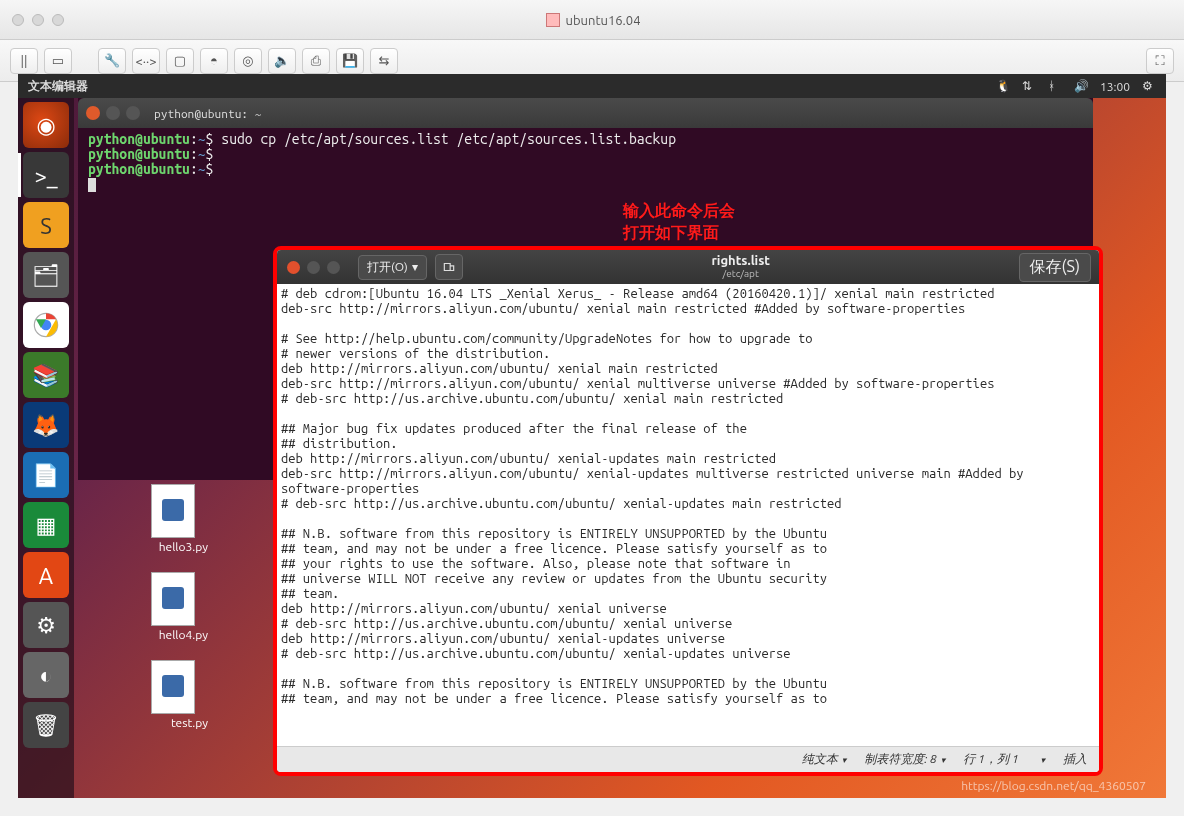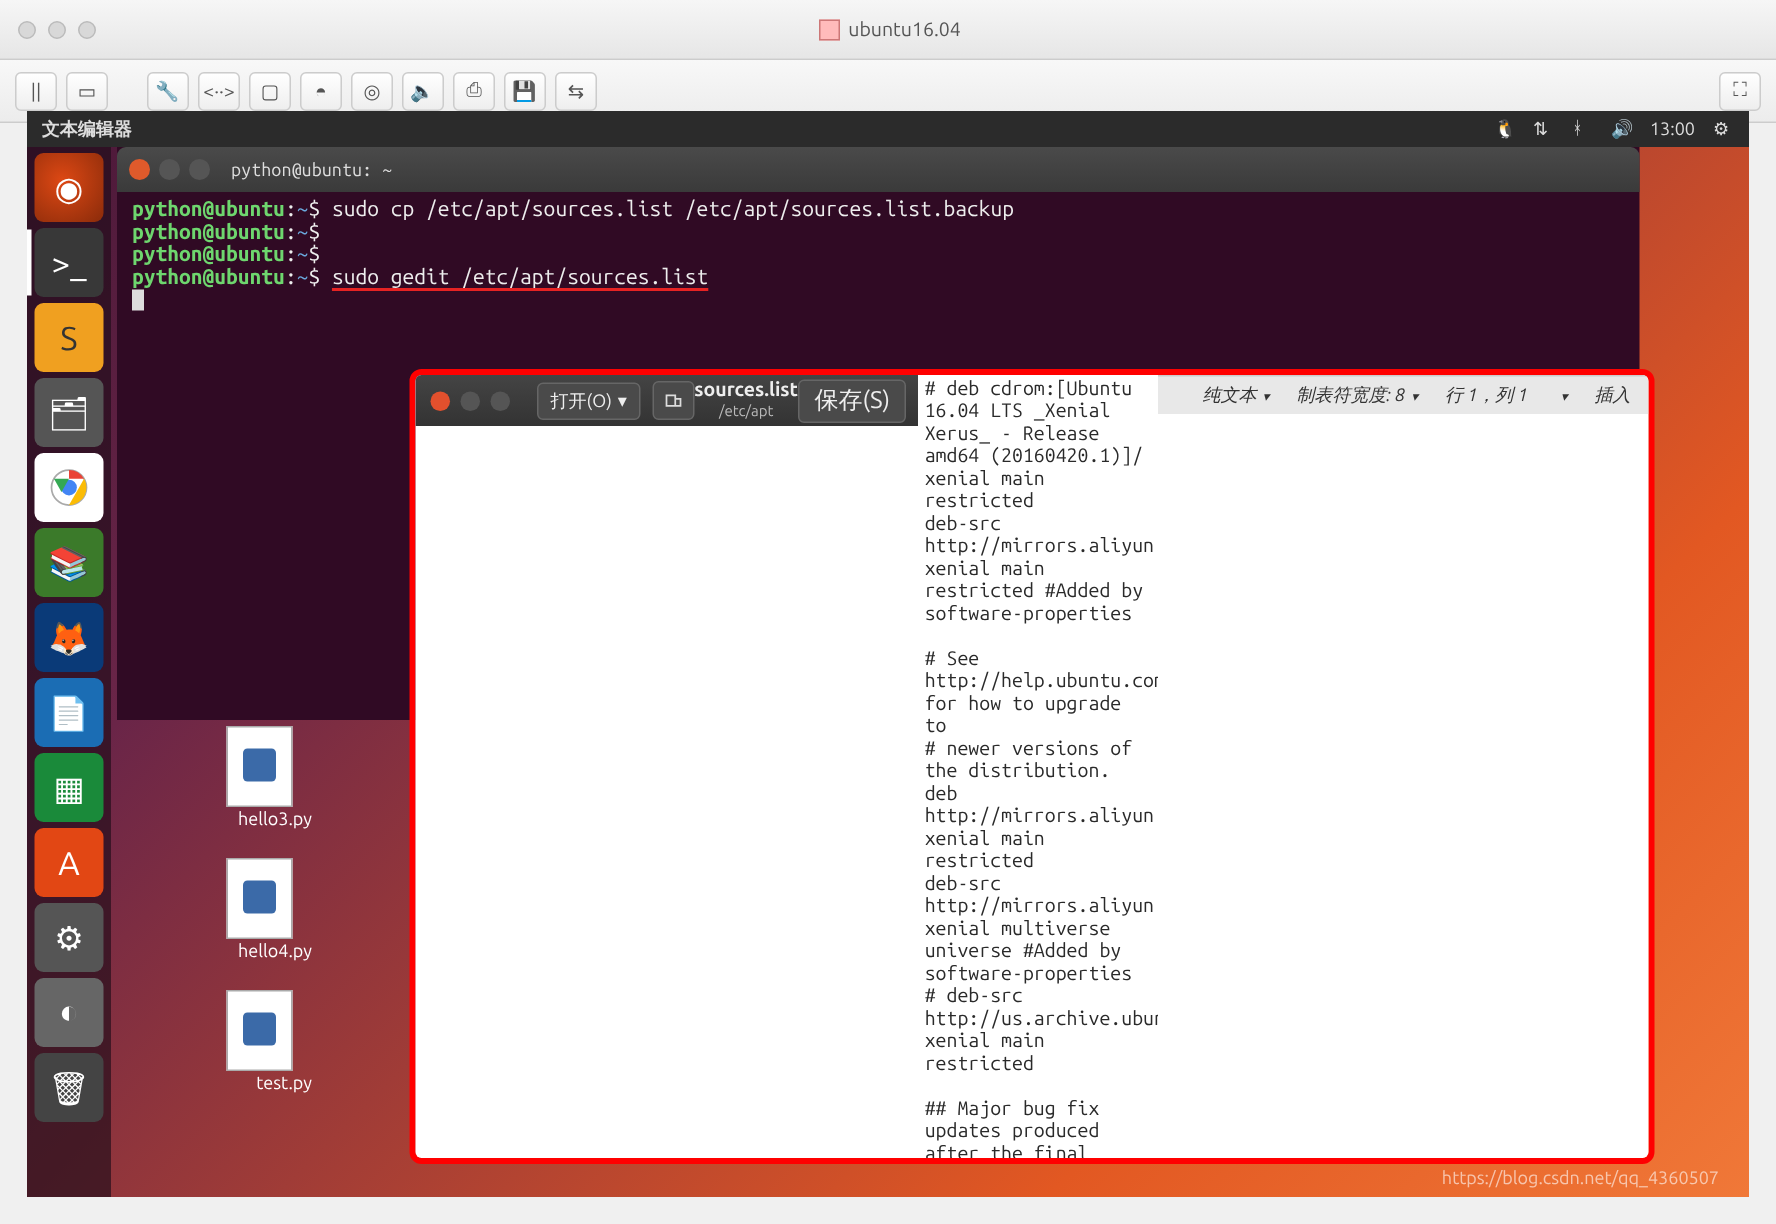--- a/index.html
+++ b/index.html
@@ -61,21 +61,21 @@
 .annotation { position: absolute; left: 545px; top: 101px; color: #ff1a1a; font-weight: bold; font-size: 16px; line-height: 22px; text-shadow: 1px 1px 0 #2a0a20; }
 
 
 .desktop-icon { position: absolute; width: 70px; text-align: right; color: #fff; font-size: 12px; }
 .desktop-icon .file-pic { width: 44px; height: 54px; margin: 0 auto 2px; background: #fff; border: 1px solid #aaa; position: relative; }
 .desktop-icon .file-pic::after { content: ""; position: absolute; top: 14px; left: 10px; width: 22px; height: 22px; background: #3b6aa8; border-radius: 3px; }
 .desktop-icon .lbl { background: rgba(0,0,0,0.0); }
 
 
 .gedit-red-wrap { position: absolute; left: 255px; top: 172px; width: 830px; height: 530px; border: 4px solid #ff0000; border-radius: 8px; }
-.gedit-win { width: 100%; height: 100%; background: #fff; border-radius: 4px; overflow: hidden; display: flex; flex-direction: row; }
+.gedit-win { width: 100%; height: 100%; background: #fff; border-radius: 4px; overflow: hidden; display: flex; flex-direction: column; }
 .gedit-titlebar { height: 34px; background: linear-gradient(#444,#333); display: flex; align-items: center; color: #eee; font-size: 13px; }
 .gedit-left-btns { display: flex; gap: 7px; padding: 0 10px; }
 .ged-wbtn { width: 13px; height: 13px; border-radius: 50%; background: #555; }
 .ged-close { background: #e2502d; }
 .ged-open-btn { background: #4a4a4a; border: 1px solid #666; border-radius: 4px; padding: 3px 8px; margin-left: 8px; display: flex; align-items: center; gap: 4px; font-size: 12px; }
 .ged-newtab { width: 28px; height: 26px; background: #4a4a4a; border: 1px solid #666; border-radius: 4px; margin-left: 8px; display: flex; align-items: center; justify-content: center; }
 .gedit-title-center { flex: 1; text-align: center; line-height: 14px; }
 .gedit-title-center .fname { font-weight: bold; }
 .gedit-title-center .fpath { font-size: 10px; color: #bbb; }
 .gedit-save { padding: 3px 10px; margin-right: 8px; background: #4a4a4a; border: 1px solid #666; border-radius: 4px; font-size: 16px; }
@@ -183,45 +183,48 @@
       <div class="term-titlebar">
         <div class="term-wbtn term-close"></div>
         <div class="term-wbtn term-min"></div>
         <div class="term-wbtn term-max"></div>
         <span style="margin-left:8px">python@ubuntu: ~</span>
       </div>
       <div class="term-body">
         <div><span class="prompt-user">python@ubuntu</span><span class="cmd-text">:</span><span class="prompt-path">~</span><span class="cmd-text">$</span> <span class="cmd-text">sudo cp /etc/apt/sources.list /etc/apt/sources.list.backup</span></div>
         <div><span class="prompt-user">python@ubuntu</span><span class="cmd-text">:</span><span class="prompt-path">~</span><span class="cmd-text">$</span></div>
         <div><span class="prompt-user">python@ubuntu</span><span class="cmd-text">:</span><span class="prompt-path">~</span><span class="cmd-text">$</span></div>
-        <div><span class="prompt-user">python@ubuntu</span><span class="cmd-text">:</span><span class="prompt-path">~</span><span class="cmd-text">$</span> <span class="cmd-text cmd-underlined">sudo gedit /etc/apt/sources.list</span></div>
         <div><span class="cursor-block"></span></div>
       </div>
 
+      <div class="annotation">
+        <div>输入此命令后会</div>
+        <div>打开如下界面</div>
+      </div>
     </div>
 
     <div class="gedit-red-wrap">
       <div class="gedit-win">
         <div class="gedit-titlebar">
           <div class="gedit-left-btns">
             <div class="ged-wbtn ged-close"></div>
             <div class="ged-wbtn"></div>
             <div class="ged-wbtn"></div>
           </div>
           <div class="ged-open-btn">
             <span>打开(O)</span>
             <span>▾</span>
           </div>
           <div class="ged-newtab">
             <svg viewBox="0 0 24 24" width="14" height="14">
                 <path d="M4 6h10v12H4z M14 10h6v8h-6z" fill="none" stroke="#ddd" stroke-width="2"></path>
               </svg>
           </div>
           <div class="gedit-title-center">
-            <div class="fname">sources.list</div>
+            <div class="fname">rights.list</div>
             <div class="fpath">/etc/apt</div>
           </div>
           <div class="gedit-save"><span>保存(S)</span></div>
         </div>
         <div class="gedit-body"># deb cdrom:[Ubuntu 16.04 LTS _Xenial Xerus_ - Release amd64 (20160420.1)]/ xenial main restricted
 deb-src http://mirrors.aliyun.com/ubuntu/ xenial main restricted #Added by software-properties
 
 # See http://help.ubuntu.com/community/UpgradeNotes for how to upgrade to
 # newer versions of the distribution.
 deb http://mirrors.aliyun.com/ubuntu/ xenial main restricted

